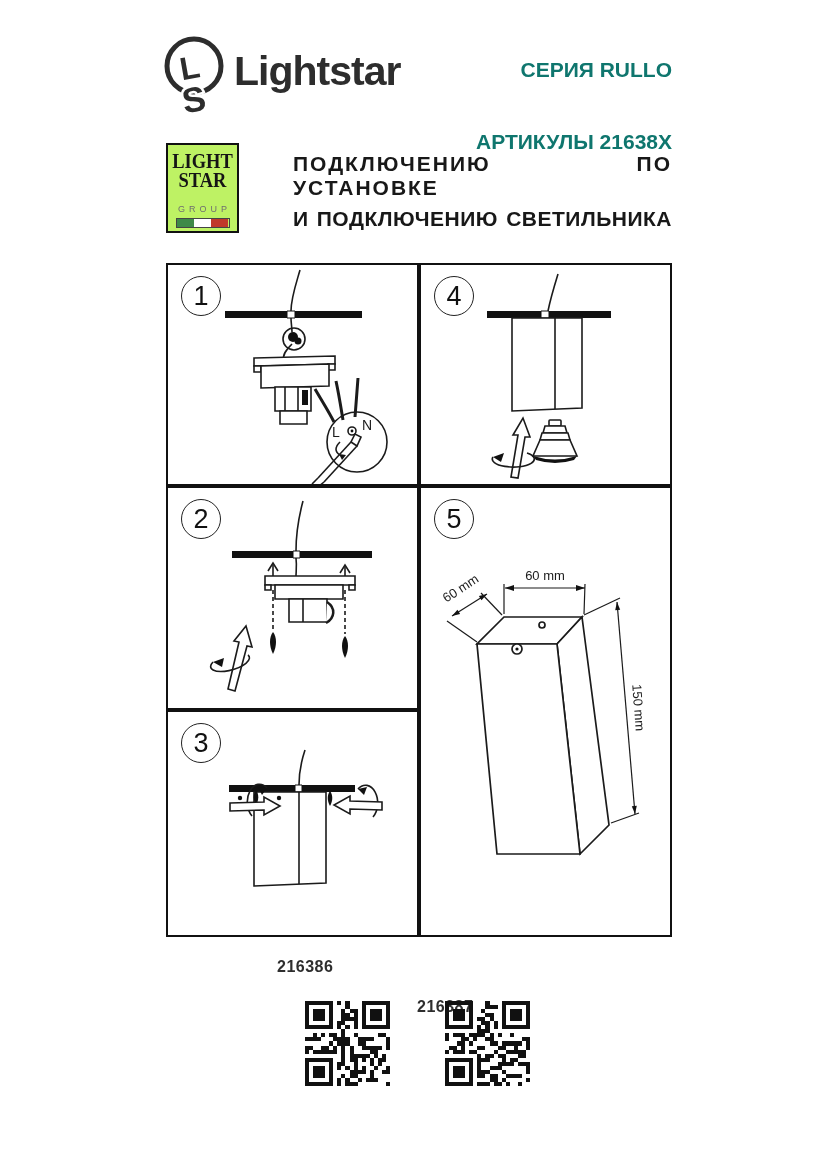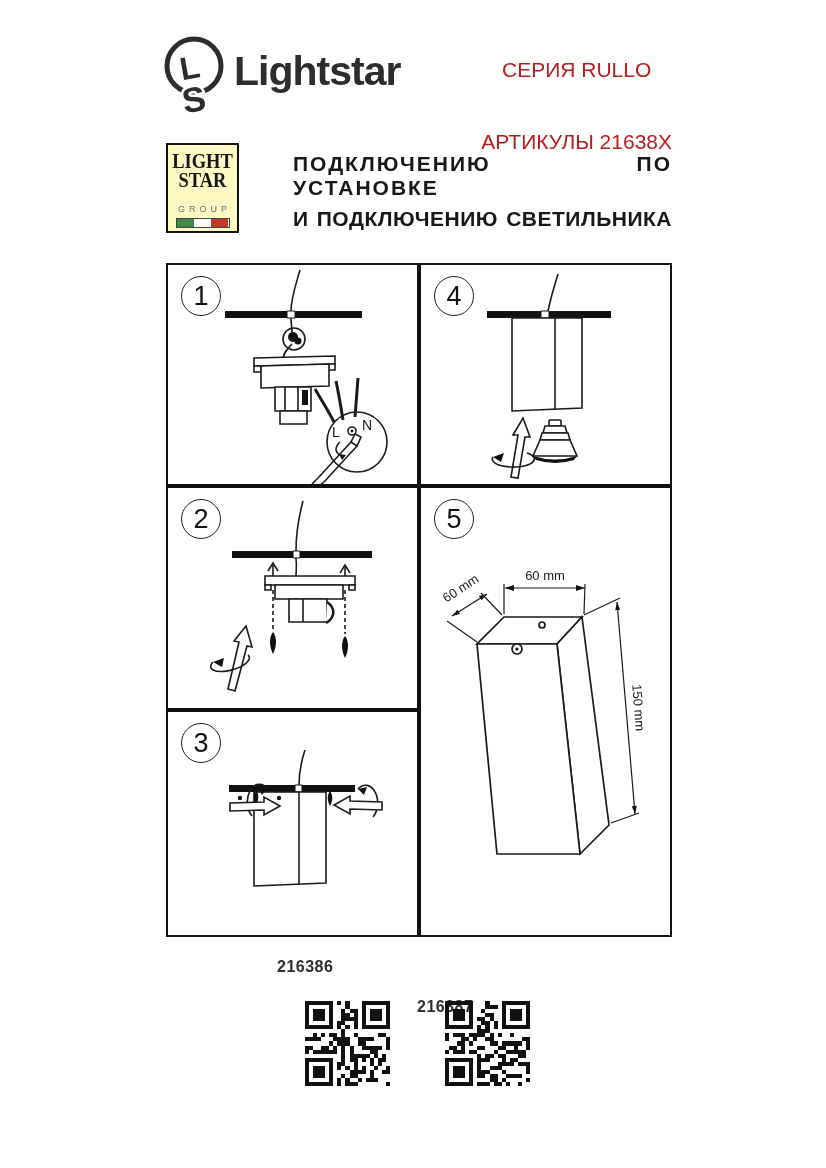--- a/index.html
+++ b/index.html
@@ -1,25 +1,25 @@
 <!DOCTYPE html>
 <html><head>
 <meta charset="utf-8">
 <style>
   html,body{margin:0;padding:0;background:#fff;}
   .page{position:relative;width:826px;height:1168px;background:#fff;overflow:hidden;
         font-family:"Liberation Sans",sans-serif;color:#1c1c1c;}
   .abs{position:absolute;}
   
   .brand-text{left:234px;top:48px;font-size:41px;font-weight:bold;letter-spacing:-1px;color:#2d2d2d;}
-  .series-block{right:154px;top:57px;text-align:center;font-weight:normal;color:#b91c1c;}
+  .series-block{right:154px;top:57px;text-align:right;font-weight:bold;color:#0f766e;}
   .series-line1{font-size:21px;line-height:26px;}
   .series-line2{font-size:21px;line-height:26px;margin-top:46px;}
   
-  .ls-box{left:166px;top:143px;width:73px;height:90px;border:2px solid #111;background:#fef9c3;
+  .ls-box{left:166px;top:143px;width:73px;height:90px;border:2px solid #111;background:#bef264;
           box-sizing:border-box;text-align:center;}
   .ls-big{font-family:"Liberation Serif",serif;font-weight:bold;font-size:21px;line-height:19px;
           letter-spacing:0;transform:scaleX(.88);color:#151515;}
   .ls-big.first{margin-top:7px;}
   .ls-group{font-size:9px;letter-spacing:4px;color:#6f6f6f;margin-top:14px;text-indent:4px;}
   .flag{width:52px;height:8px;margin:4px auto 0;border:1px solid #444;display:flex;box-sizing:content-box;}
   .flag div{flex:1;}
   
   .title-block{left:293px;top:152px;width:379px;}
   .title-l1{font-size:21px;font-weight:bold;letter-spacing:2px;text-align:justify;text-align-last:justify;color:#181818;}

